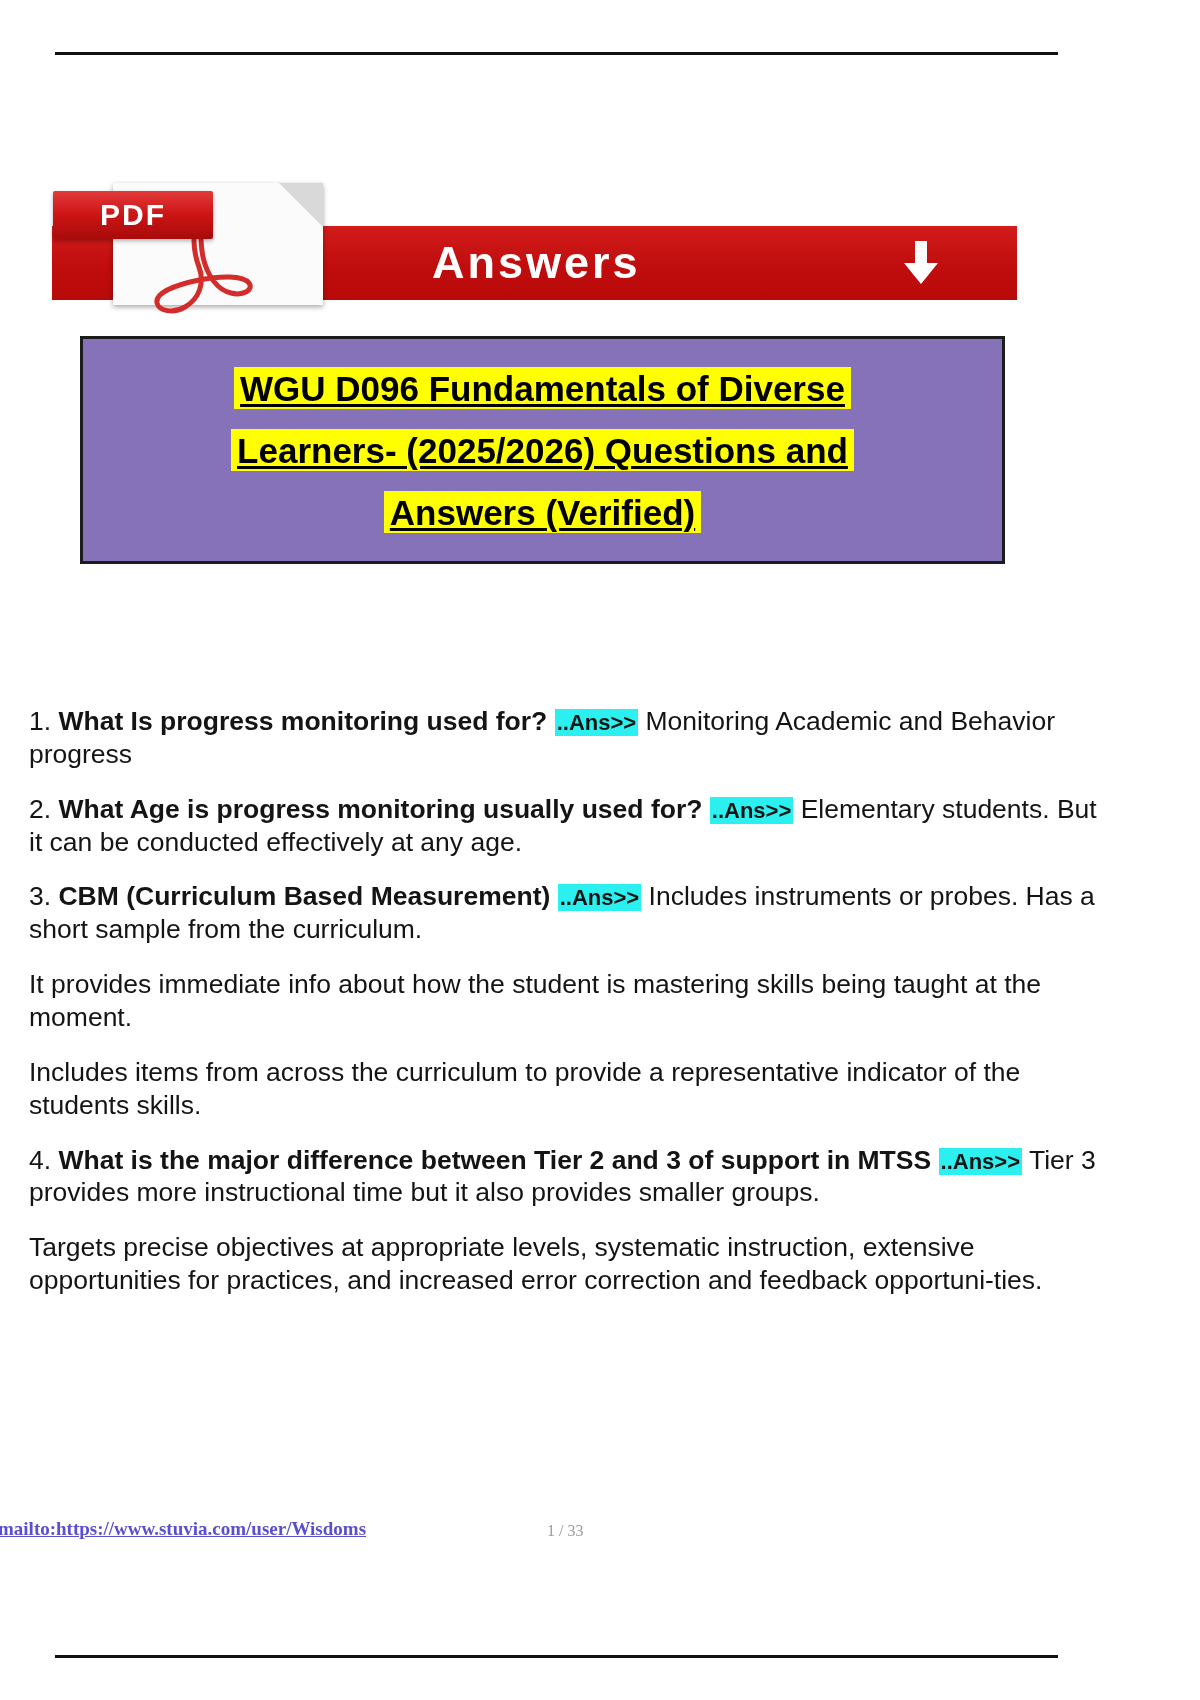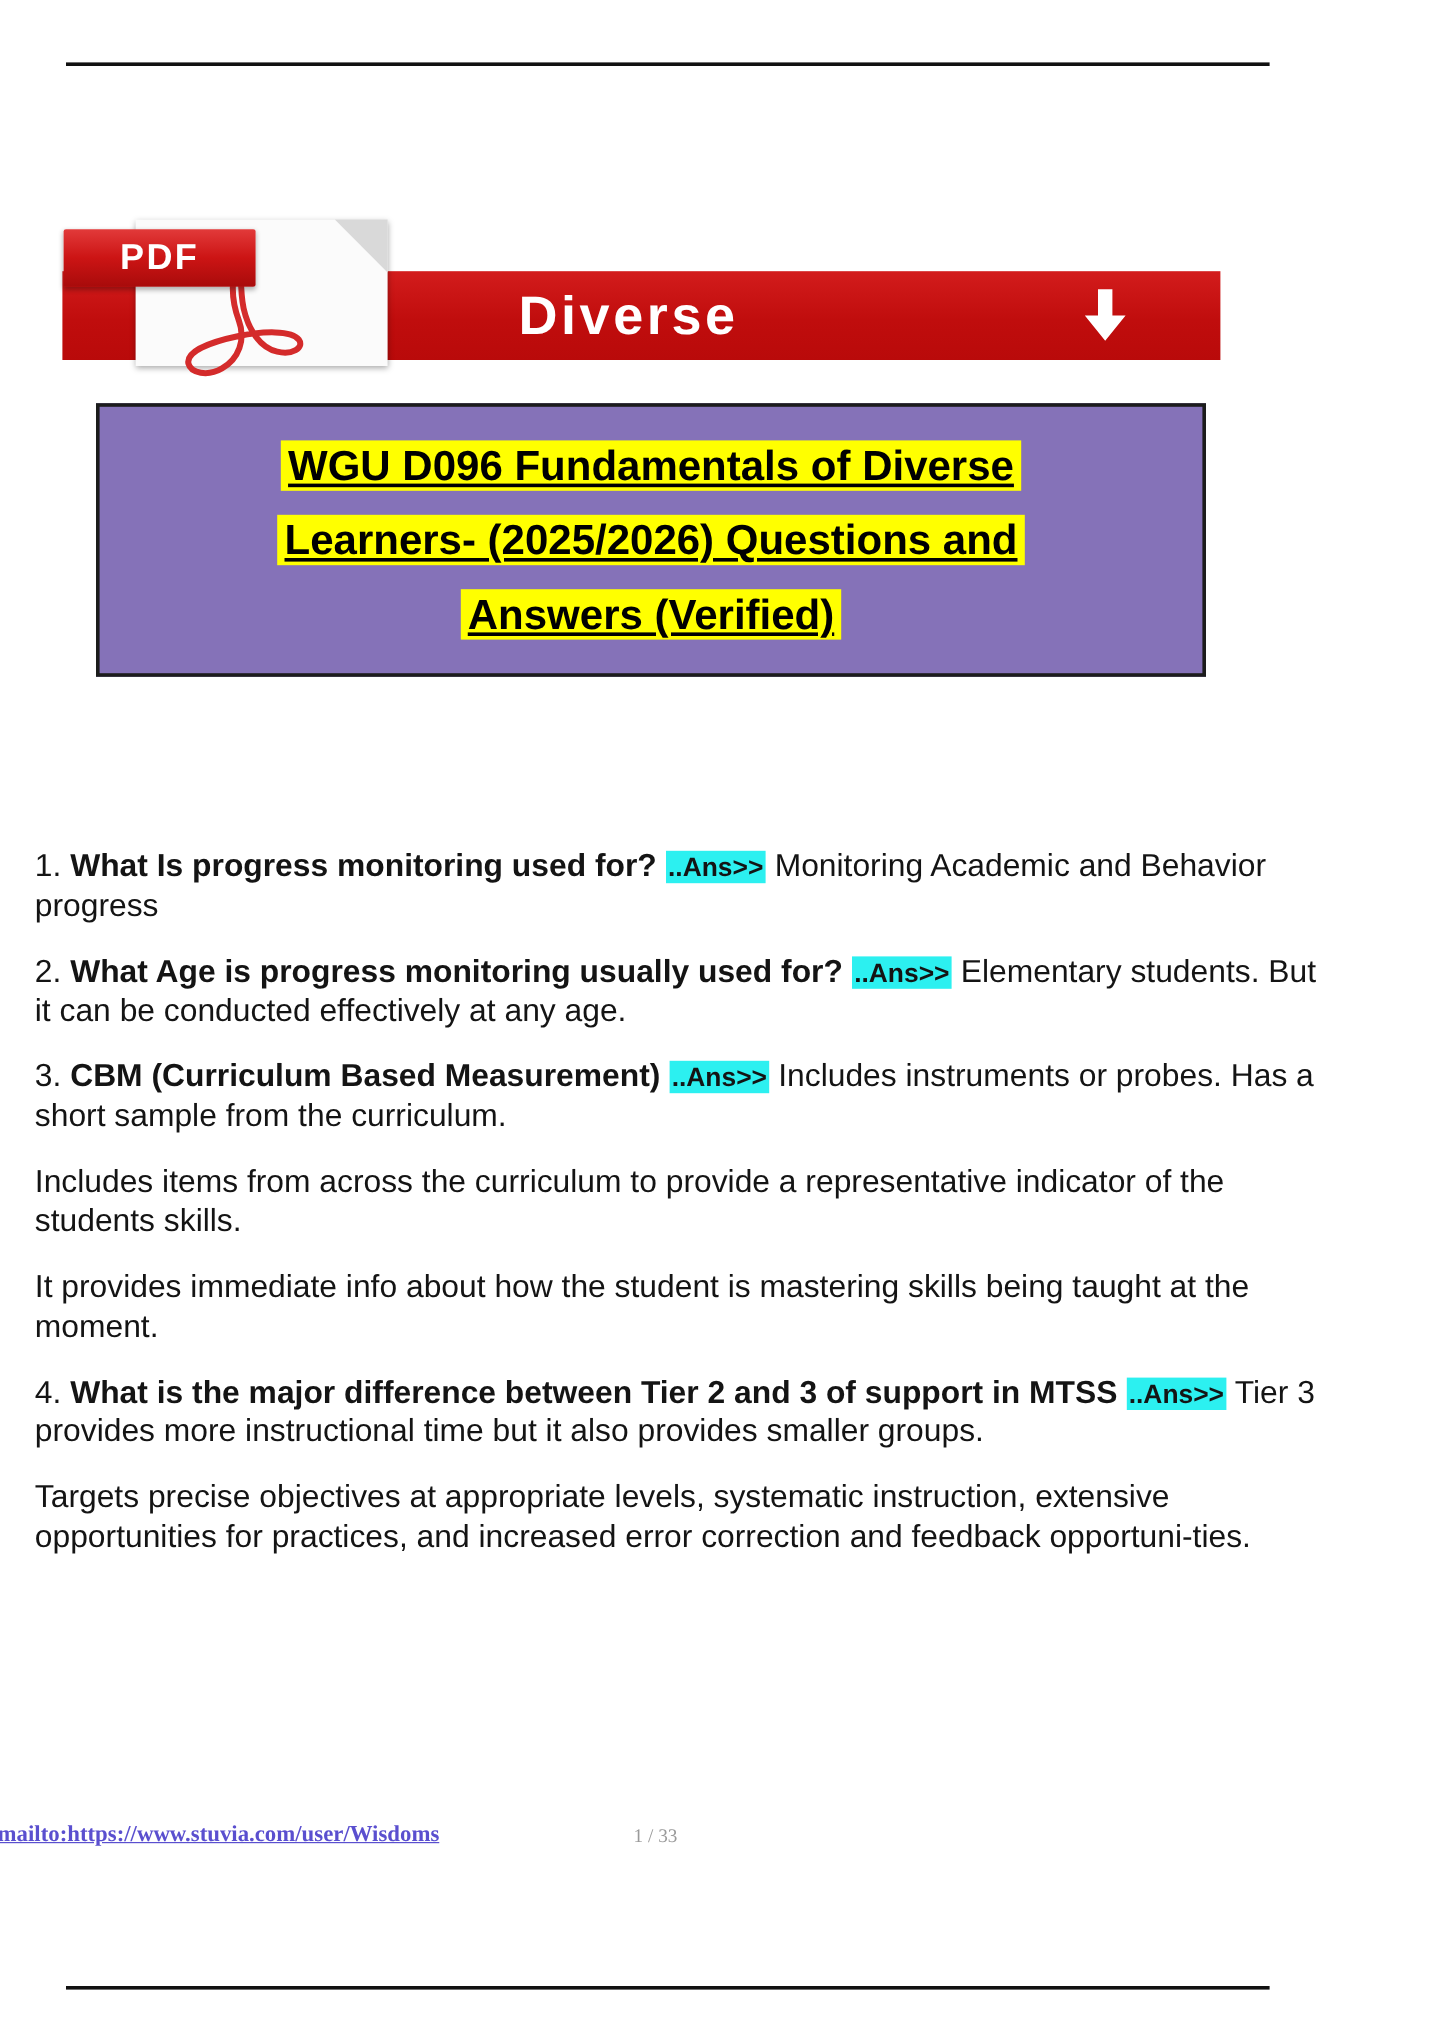--- a/index.html
+++ b/index.html
@@ -200,36 +200,36 @@
     top: 0;
     font-size: 19px;
     color: #5a4fcf;
     text-decoration: underline;
     font-family: "Liberation Serif", serif;
     font-weight: 700;
     white-space: nowrap;
   }
   .footer-page {
     position: absolute;
-    left: 528px;
+    left: 547px;
     top: 4px;
     font-size: 16px;
     color: #9a9a9a;
     font-family: "Liberation Serif", serif;
   }
 </style>
 </head>
 <body>
 
 <div class="page">
 
   <div class="rule-top"></div>
 
   <div class="download-banner">
-    <span class="download-label">Diverse</span>
+    <span class="download-label">Answers</span>
     <svg class="download-arrow" viewBox="0 0 48 48">
       <path d="M18 2 h12 v22 h11 L24 45 L7 24 h11 z" fill="#ffffff"></path>
     </svg>
   </div>
 
   <div class="pdf-icon">
     <div class="pdf-sheet"></div>
     <div class="pdf-fold"></div>
     <svg class="pdf-swirl" viewBox="0 0 120 100">
       <path d="M62 6 C52 10 54 34 60 50 C66 66 60 82 46 90 C34 97 20 94 18 86 C16 76 36 68 60 63 C80 59 104 58 110 66 C115 73 104 79 92 76 C78 73 68 58 64 40 C61 25 62 12 62 6 Z" fill="none" stroke="#d42b2b" stroke-width="5" stroke-linecap="round"></path>
@@ -263,23 +263,23 @@
       <span class="a-text">Elementary students. But it can be conducted effectively at any age.</span>
     </div>
 
     <div class="qa-block">
       <span class="q-num">3.</span>
       <span class="q-text">CBM (Curriculum Based Measurement)</span>
       <span class="ans-tag">..Ans&gt;&gt;</span>
       <span class="a-text">Includes instruments or probes. Has a short sample from the curriculum.</span>
     </div>
 
+    <div class="para">It provides immediate info about how the student is mastering skills being taught at the moment.</div>
+
     <div class="para">Includes items from across the curriculum to provide a representative indicator of the students skills.</div>
-
-    <div class="para">It provides immediate info about how the student is mastering skills being taught at the moment.</div>
 
     <div class="qa-block">
       <span class="q-num">4.</span>
       <span class="q-text">What is the major difference between Tier 2 and 3 of support in MTSS</span>
       <span class="ans-tag">..Ans&gt;&gt;</span>
       <span class="a-text">Tier 3 provides more instructional time but it also provides smaller groups.</span>
     </div>
 
     <div class="para">Targets precise objectives at appropriate levels, systematic instruction, extensive opportunities for practices, and increased error correction and feedback opportuni-ties.</div>
 

